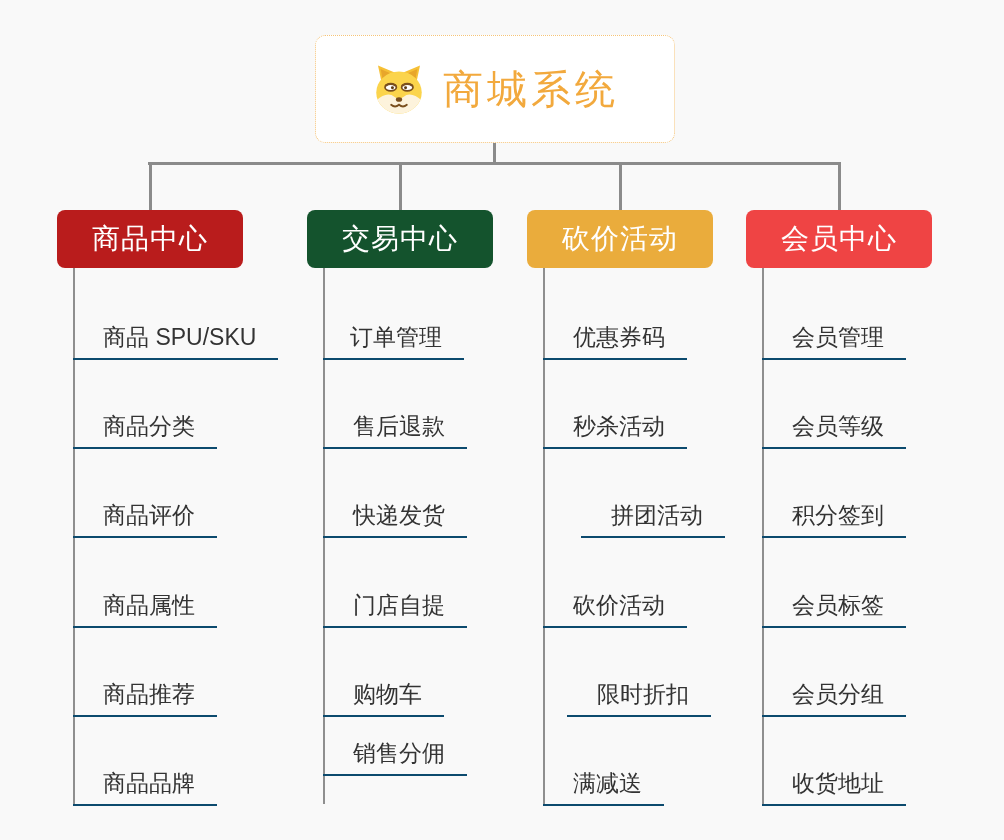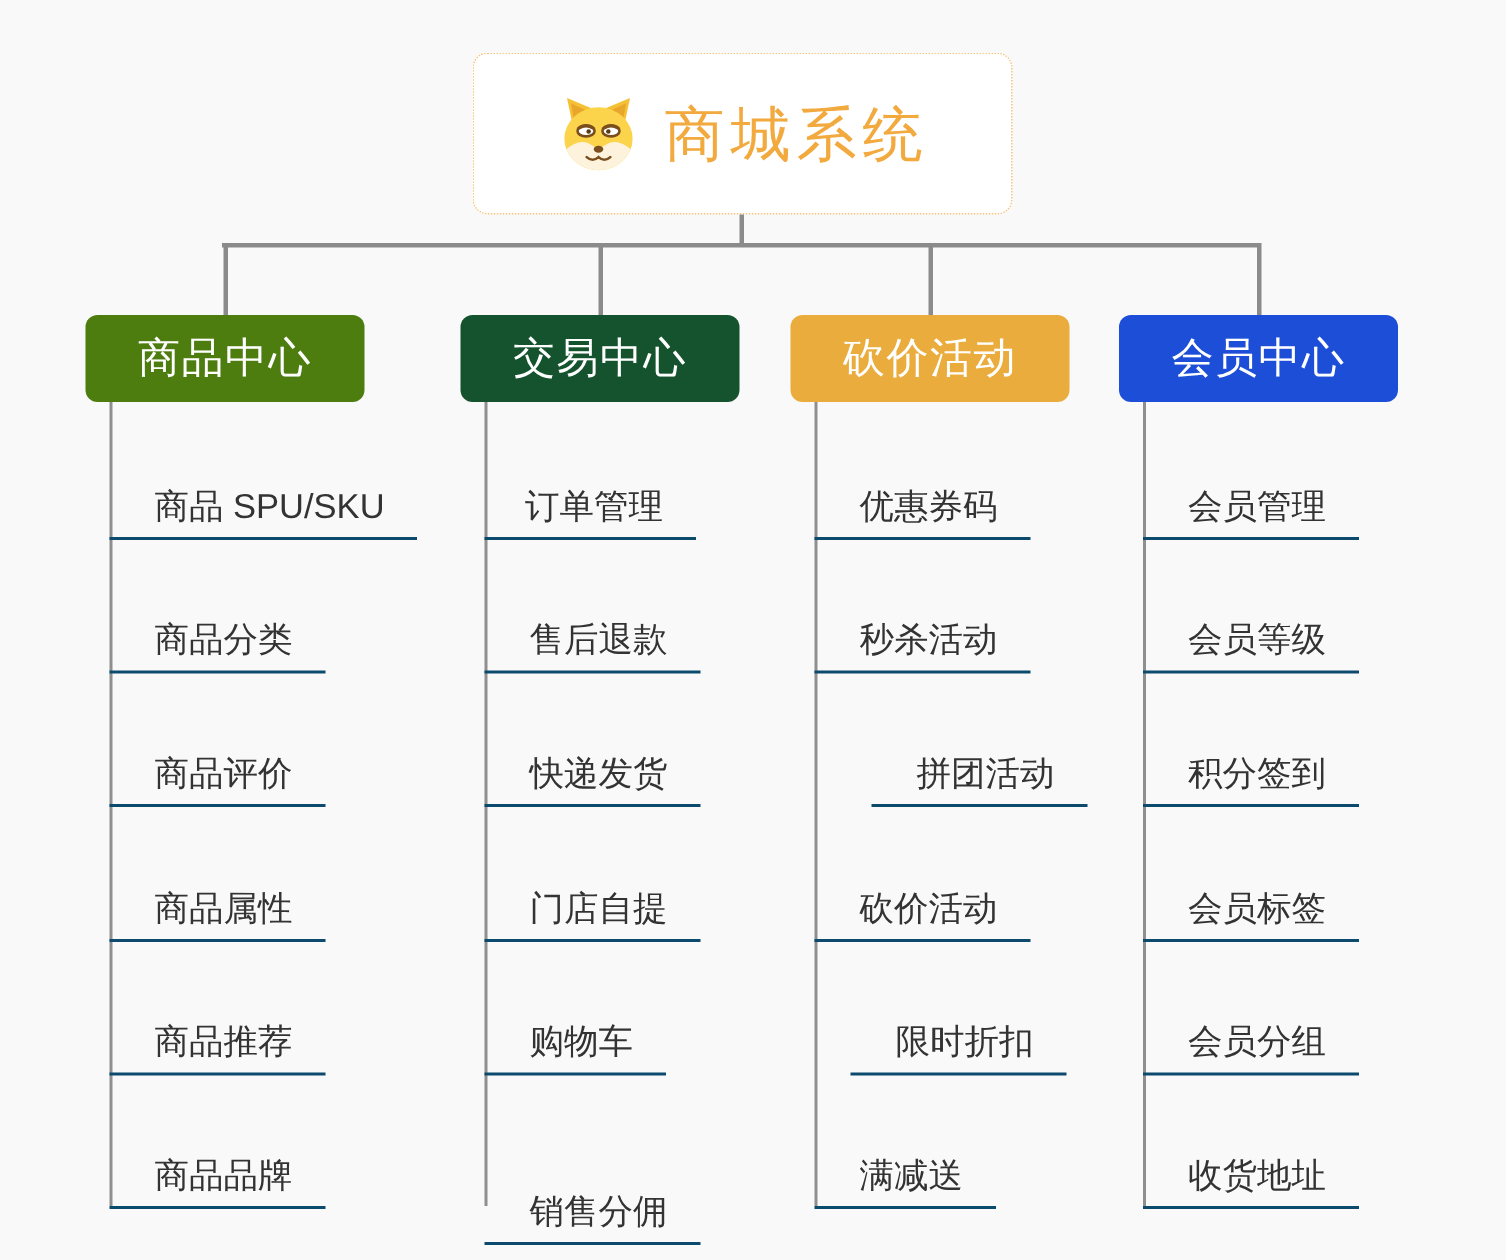--- a/index.html
+++ b/index.html
@@ -122,60 +122,60 @@
       </svg>
     </span>
     <span class="root-title">商城系统</span>
   </div>
 
   <div class="line root-trunk"></div>
   <div class="line h-connector"></div>
 
 <div class="vdrop" style="left: 149px;"></div>
     <div class="branch" style="left: 57px;">
-    <div class="branch-header" style="background: #4d7c0f;">商品中心</div>
+    <div class="branch-header" style="background: #b91c1c;">商品中心</div>
     <div class="branch-trunk"></div>
     <div class="branch-items">
         <div class="item" style="top: 103px;">商品 SPU/SKU</div>
         <div class="item" style="top: 192.2px;">商品分类</div>
         <div class="item" style="top: 281.4px;">商品评价</div>
         <div class="item" style="top: 370.6px;">商品属性</div>
         <div class="item" style="top: 459.8px;">商品推荐</div>
         <div class="item" style="top: 549px;">商品品牌</div>
       </div>
   </div>
     <div class="vdrop" style="left: 399px;"></div>
     <div class="branch" style="left: 307px;">
     <div class="branch-header" style="background: #14532d;">交易中心</div>
     <div class="branch-trunk"></div>
     <div class="branch-items">
         <div class="item" style="top: 103px; padding-left: 27px;">订单管理</div>
         <div class="item" style="top: 192.2px;">售后退款</div>
         <div class="item" style="top: 281.4px;">快递发货</div>
         <div class="item" style="top: 370.6px;">门店自提</div>
         <div class="item" style="top: 459.8px;">购物车</div>
-        <div class="item" style="top: 573px;">销售分佣</div>
+        <div class="item" style="top: 519px;">销售分佣</div>
       </div>
   </div>
     <div class="vdrop" style="left: 619px;"></div>
     <div class="branch" style="left: 527px;">
     <div class="branch-header" style="background: rgb(234, 172, 60);">砍价活动</div>
     <div class="branch-trunk"></div>
     <div class="branch-items">
         <div class="item" style="top: 103px;">优惠券码</div>
         <div class="item" style="top: 192.2px;">秒杀活动</div>
         <div class="item" style="top: 281.4px; margin-left: 38px;">拼团活动</div>
         <div class="item" style="top: 370.6px;">砍价活动</div>
         <div class="item" style="top: 459.8px; margin-left: 24px;">限时折扣</div>
         <div class="item" style="top: 549px;">满减送</div>
       </div>
   </div>
     <div class="vdrop" style="left: 838px;"></div>
     <div class="branch" style="left: 746px;">
-    <div class="branch-header" style="background: #1d4ed8;">会员中心</div>
+    <div class="branch-header" style="background: #ef4444;">会员中心</div>
     <div class="branch-trunk"></div>
     <div class="branch-items">
         <div class="item" style="top: 103px;">会员管理</div>
         <div class="item" style="top: 192.2px;">会员等级</div>
         <div class="item" style="top: 281.4px;">积分签到</div>
         <div class="item" style="top: 370.6px;">会员标签</div>
         <div class="item" style="top: 459.8px;">会员分组</div>
         <div class="item" style="top: 549px;">收货地址</div>
       </div>
   </div>

